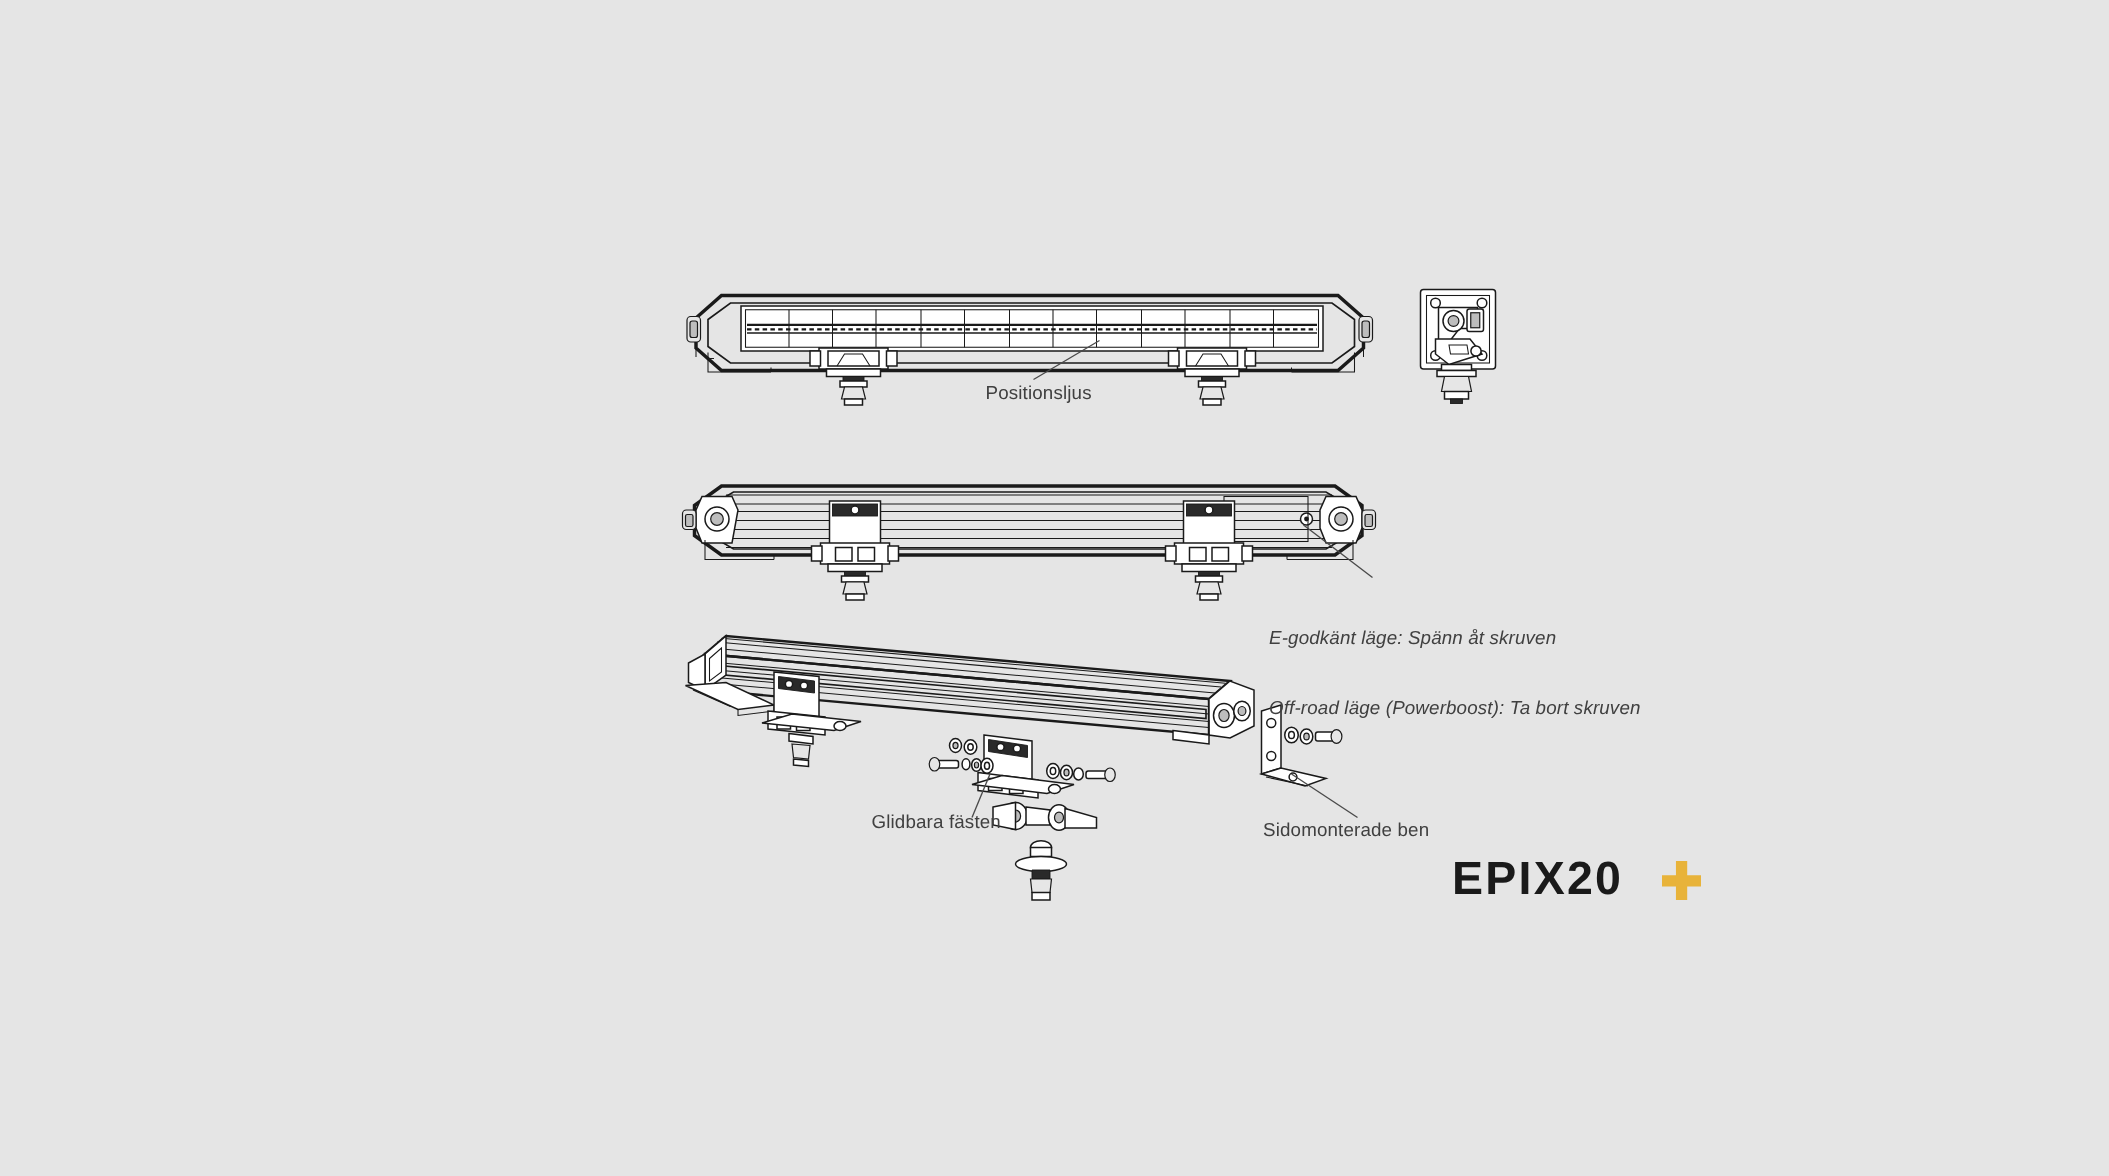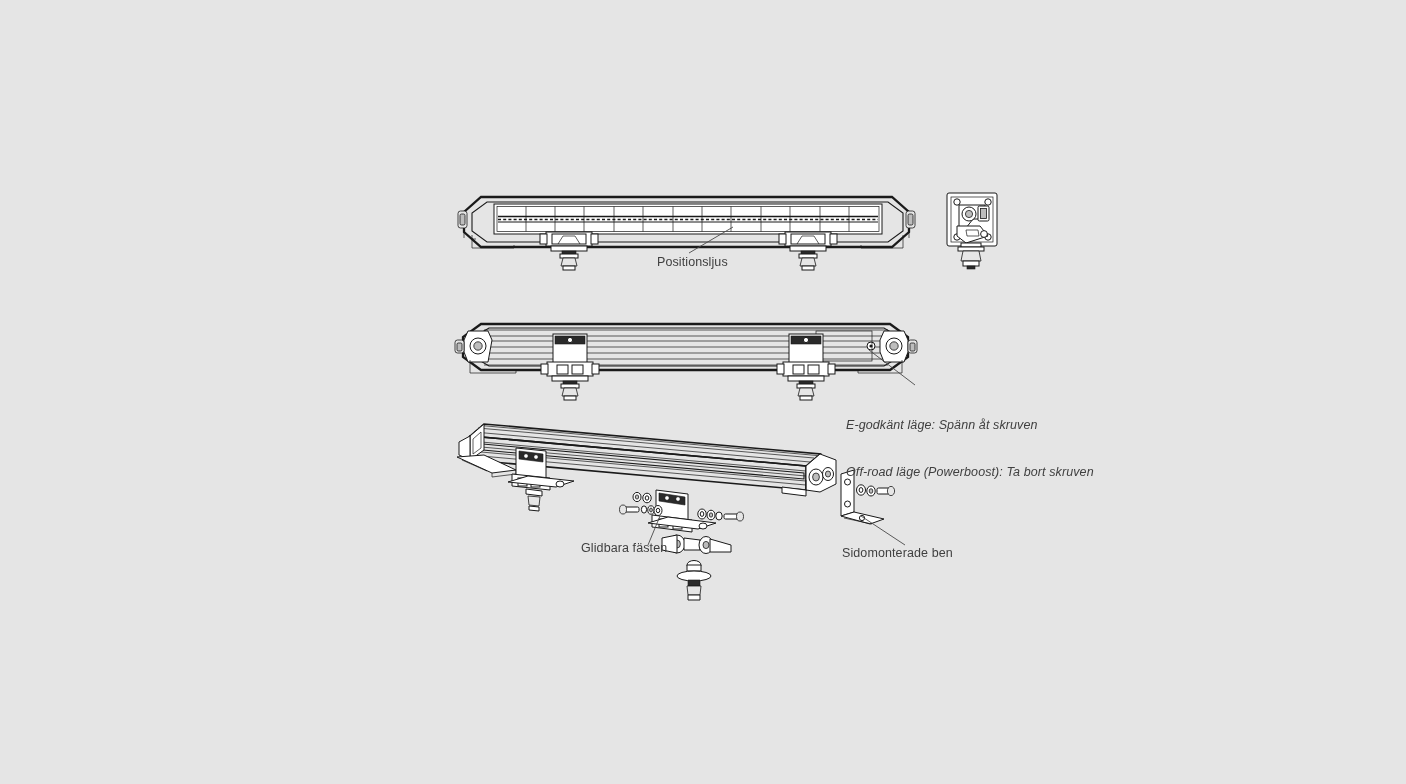--- a/index.html
+++ b/index.html
@@ -385,14 +385,23 @@
 
   <div class="label" id="label-mode-block">
     <div>E-godkänt läge: Spänn åt skruven</div>
     <div>Off-road läge (Powerboost): Ta bort skruven</div>
   </div>
 
   <div class="label" id="label-glidbara">Glidbara fästen</div>
 
   <div class="label" id="label-sidomonterade">Sidomonterade ben</div>
 
+  <div class="logo">
+    <svg width="170" height="40" viewBox="0 0 170 40">
+      <text id="logo-text" x="0" y="30" font-family="'Liberation Sans', sans-serif" font-size="31" font-weight="700" letter-spacing="1.5" fill="#1a1a1a">EPIX20</text>
+      <g id="logo-plus">
+        <rect x="140" y="17.5" width="26" height="7.5" fill="#e8b33a"></rect>
+        <rect x="149.3" y="8" width="7.5" height="26" fill="#e8b33a"></rect>
+      </g>
+    </svg>
+  </div>
 
 </div>
 
 </body></html>

